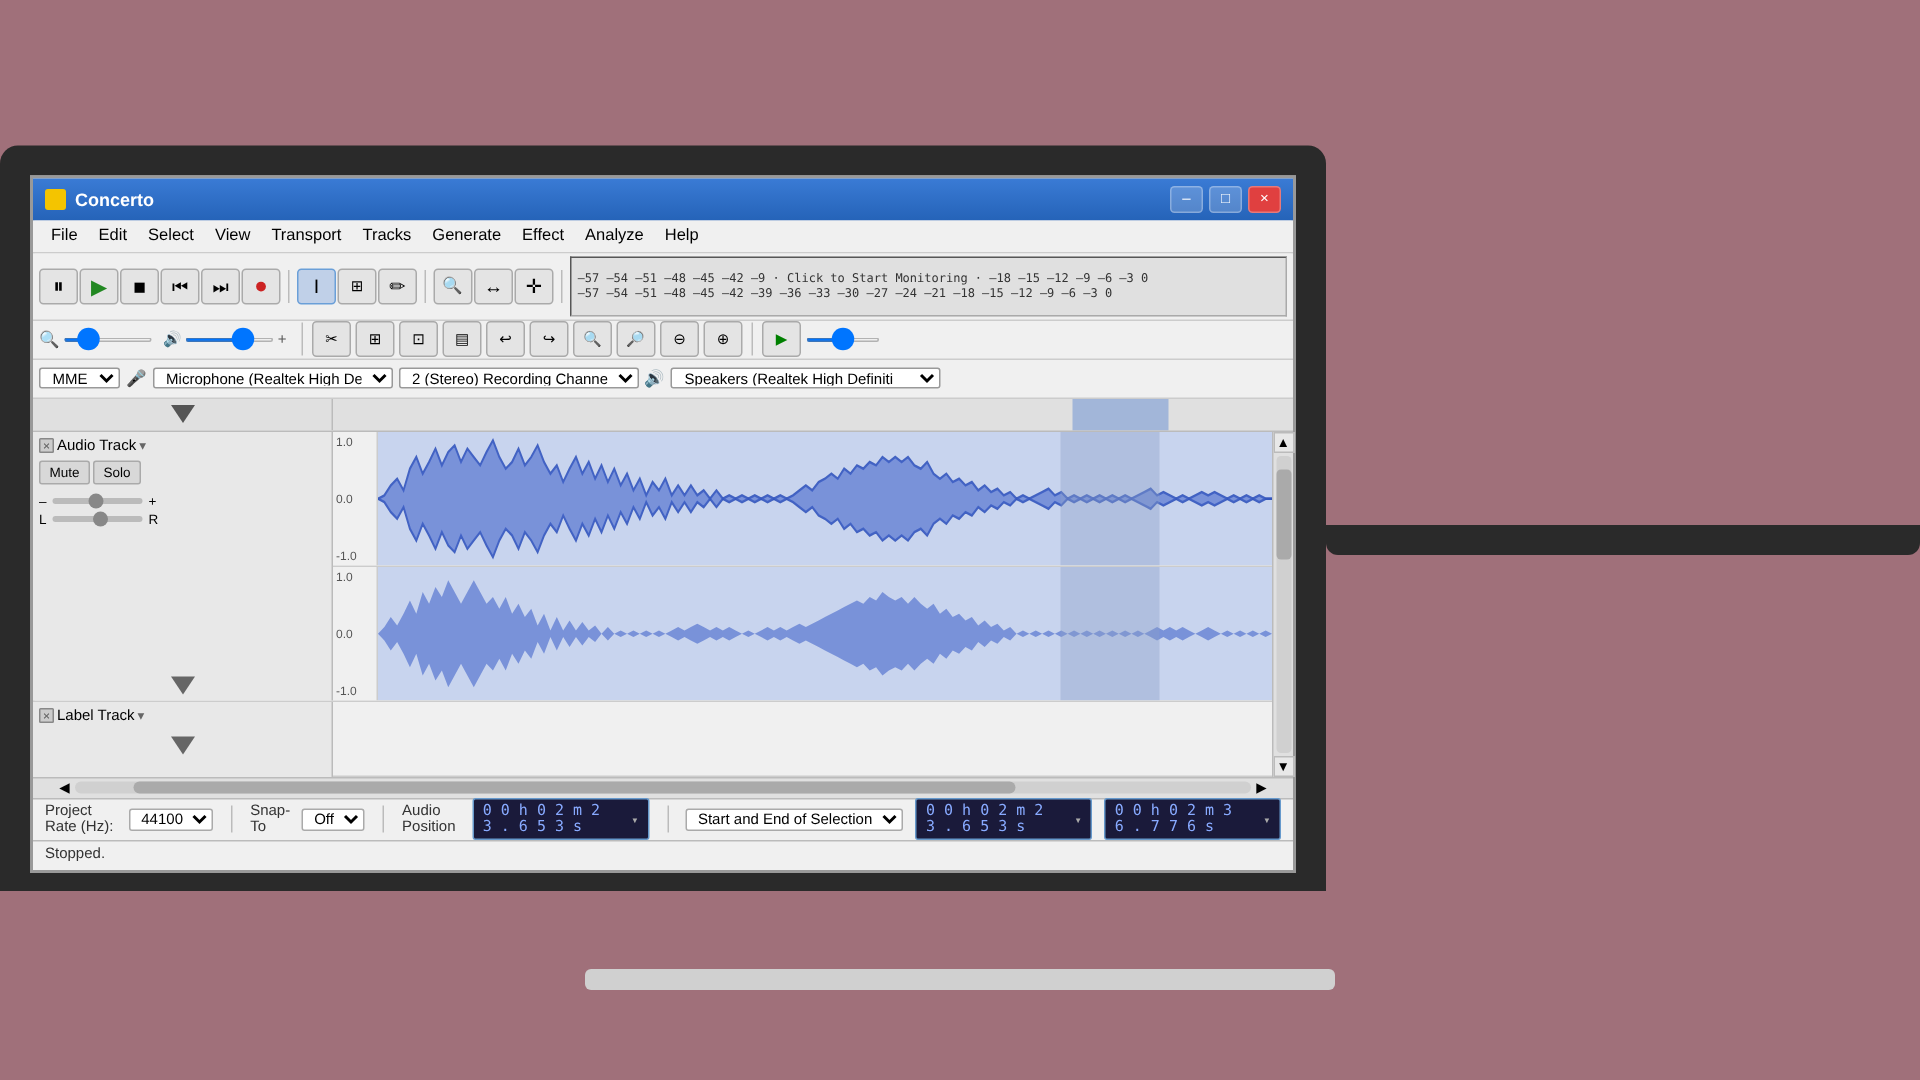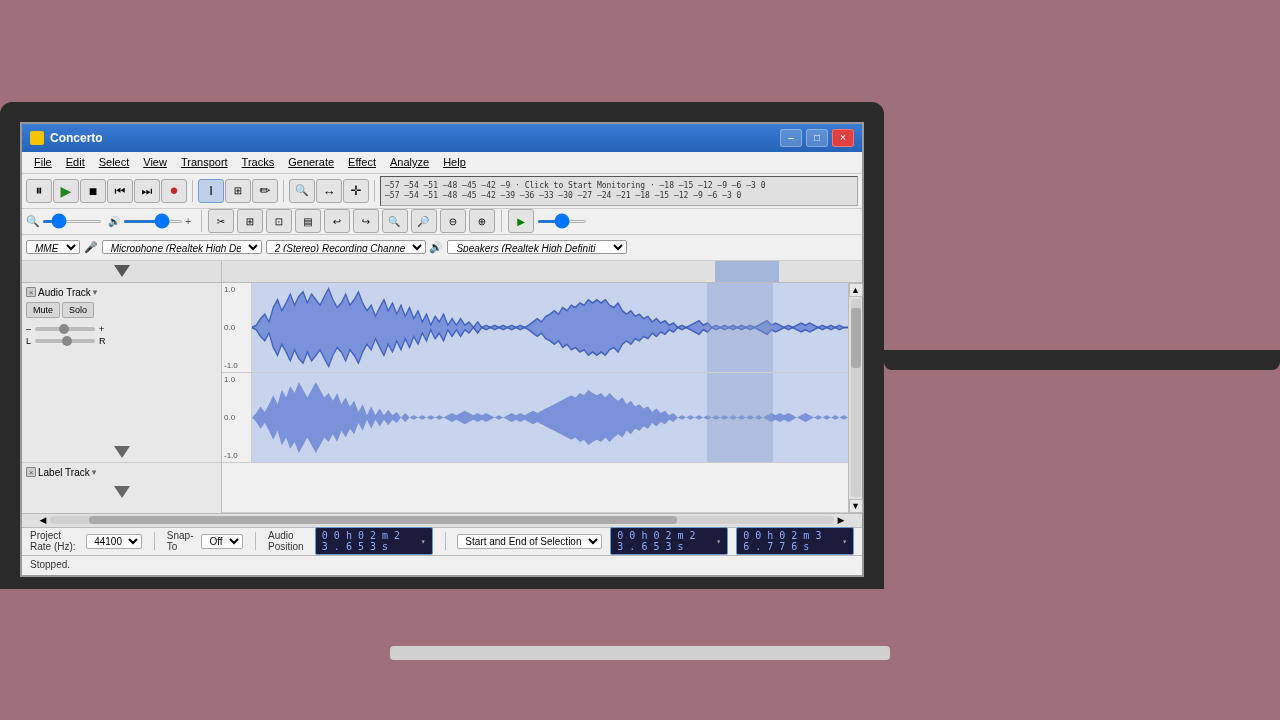--- a/index.html
+++ b/index.html
@@ -70,21 +70,20 @@
       padding: 2px 6px;
       height: 22px;
       align-items: center;
     }
     .menu-item {
       padding: 1px 6px;
       cursor: pointer;
       font-size: 11px;
       color: #000;
       border-radius: 2px;
-      text-decoration: underline;
     }
     
     .toolbar {
       background: #f0f0f0;
       border-bottom: 1px solid #ccc;
       display: flex;
       align-items: center;
       padding: 2px 4px;
       gap: 2px;
       min-height: 30px;
@@ -129,21 +128,20 @@
       gap: 4px;
       height: 26px;
     }
     .device-select {
       background: white;
       border: 1px solid #999;
       border-radius: 2px;
       font-size: 10px;
       padding: 1px 4px;
       height: 14px;
-      font-style: italic;
     }
     .track-row {
       display: flex;
       border-bottom: 1px solid #ccc;
       position: relative;
     }
     .track-controls {
       width: 200px;
       min-width: 200px;
       background: #e8e8e8;
@@ -424,21 +422,21 @@
           <div class="tb-btn">✏</div>
         </div>
         <div class="tb-sep"></div>
         <div class="tb-group">
           <div class="tb-btn" style="font-size:11px;">🔍</div>
           <div class="tb-btn">↔</div>
           <div class="tb-btn">✛</div>
         </div>
         <div class="tb-sep"></div>
 
-        <div style="display:flex; flex-direction:column; flex:1; gap:1px; font-size:8px; color:#333; background:#e0e0e0; border:1px inset #aaa; padding:1px 4px; height:30px; justify-content:center; overflow:hidden;">
+        <div style="display:flex; flex-direction:column; flex:1; gap:1px; font-size:8px; color:#333; background:#e0e0e0; border:1px inset #aaa; padding:1px 4px; height:40px; justify-content:center; overflow:hidden;">
           <div style="white-space:nowrap; overflow:hidden; font-family:monospace; font-size:8px;">–57 –54 –51 –48 –45 –42 –9 · Click to Start Monitoring · –18 –15 –12 –9 –6 –3 0</div>
           <div style="white-space:nowrap; overflow:hidden; font-family:monospace; font-size:8px;">–57 –54 –51 –48 –45 –42 –39 –36 –33 –30 –27 –24 –21 –18 –15 –12 –9 –6 –3 0</div>
         </div>
       </div>
 
       <div class="toolbar2">
         <div style="display:flex; align-items:center; gap:2px; margin-right:4px;">
           <span style="font-size:11px;">🔍</span>
           <input type="range" min="0" max="100" value="20" style="width: 60px; height: 3px;">
         </div>

